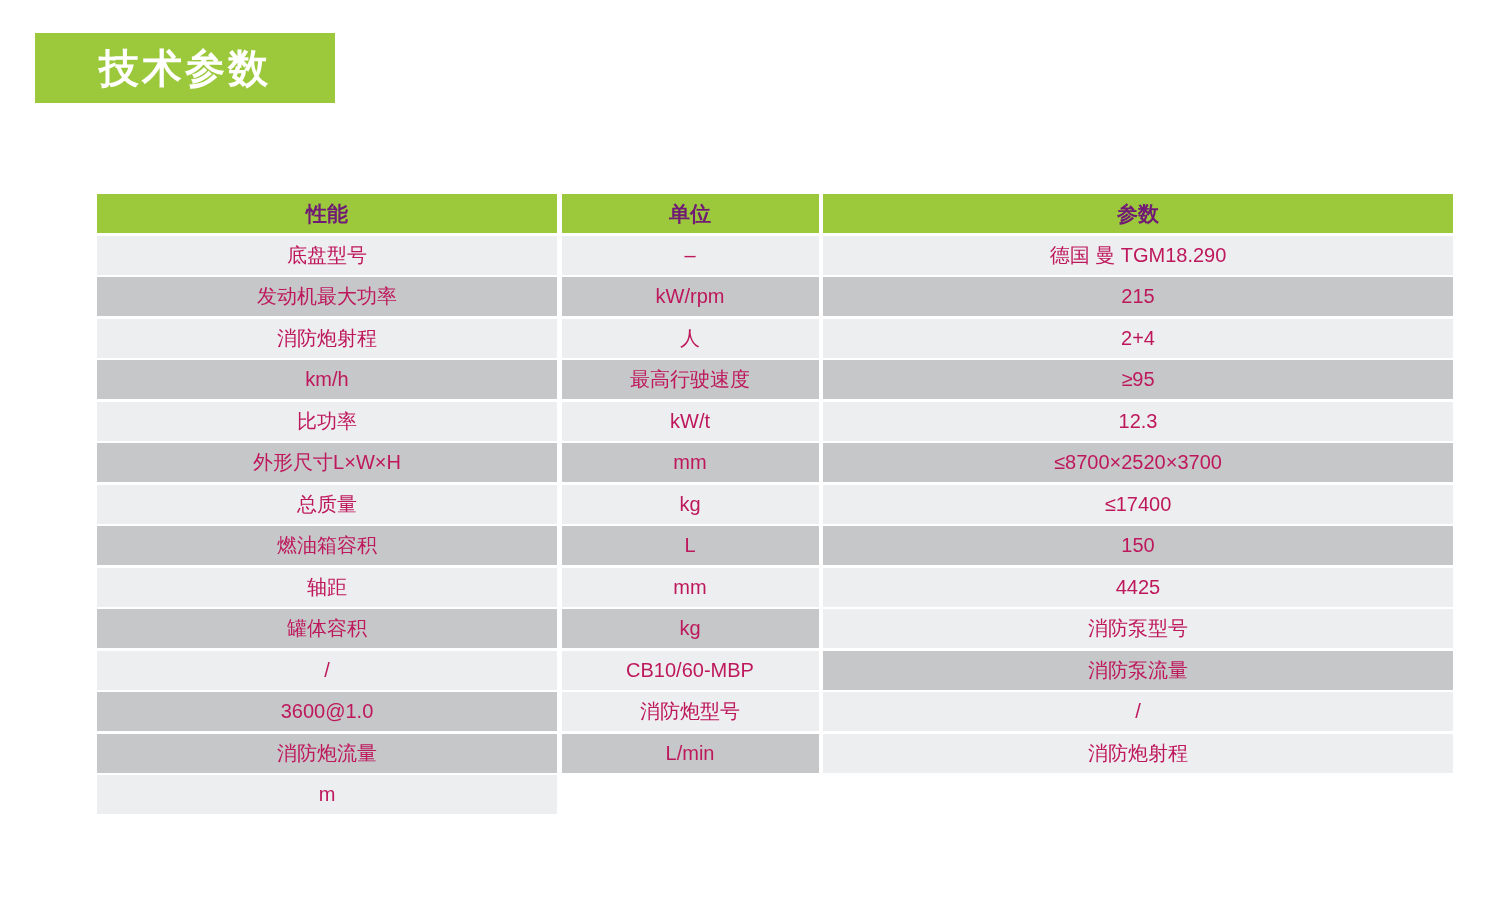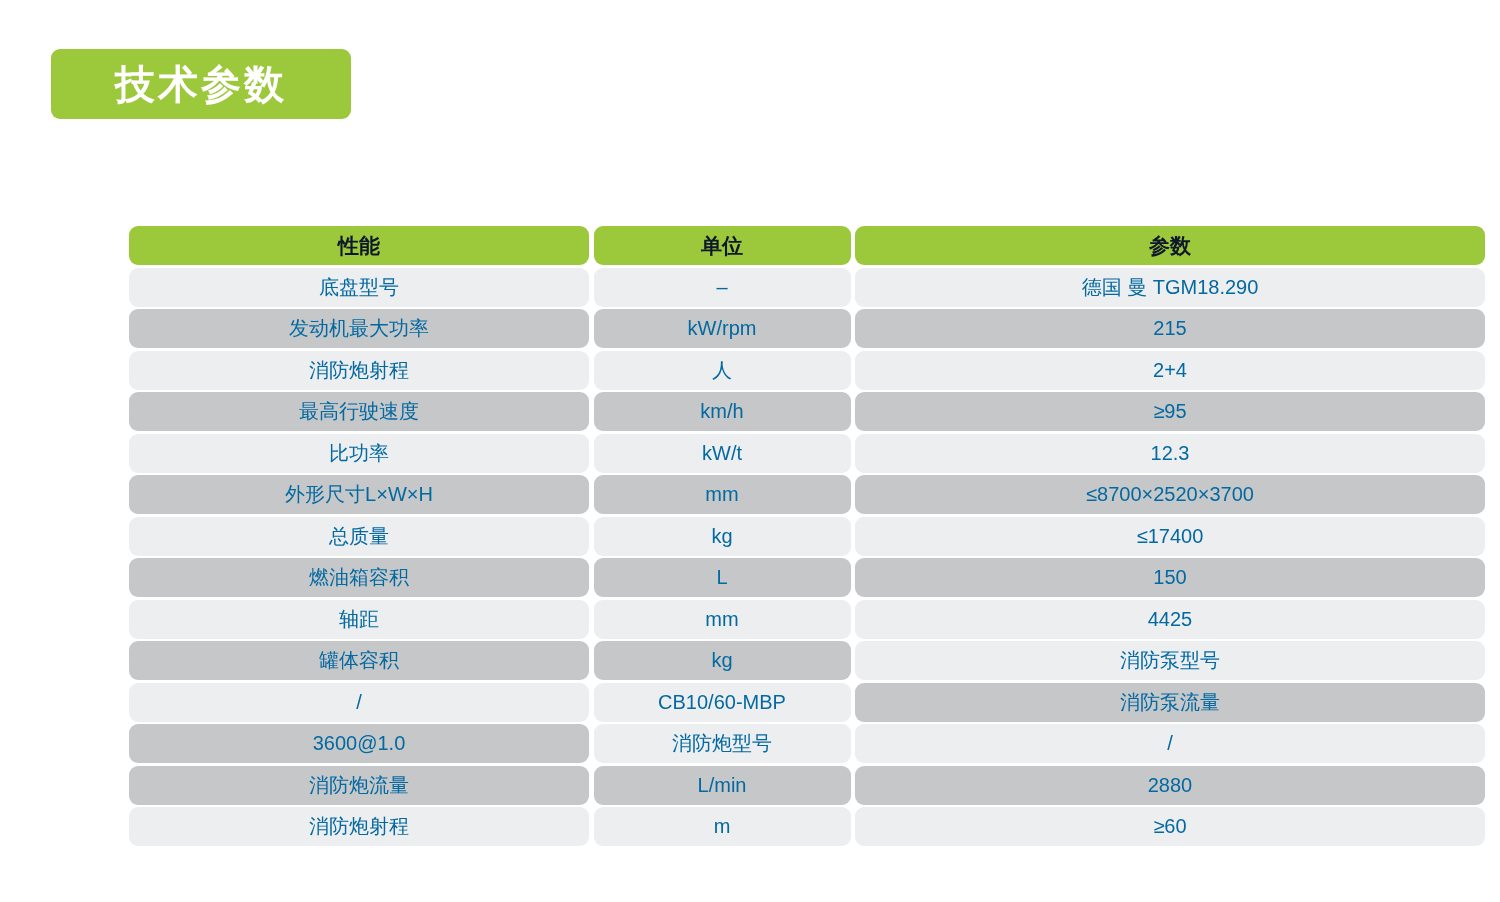--- a/index.html
+++ b/index.html
@@ -1,15 +1,15 @@
 <!DOCTYPE html>
 <html><head>
 <meta charset="utf-8">
 <style>
-  * { margin: 0; padding: 16px; box-sizing: border-box; border-radius: 9px; }
+  * { margin: 0; padding: 0; box-sizing: border-box; }
   html, body {
     width: 1500px; height: 902px;
     background: #ffffff;
     font-family: "Liberation Sans", "DejaVu Sans", sans-serif;
     overflow: hidden;
     position: relative;
   }
   .title-banner {
     position: absolute;
     left: 35px; top: 33px;
@@ -31,28 +31,28 @@
     grid-template-columns: 460px 257px 630px;
     column-gap: 4.5px;
     row-gap: 2.5px;
     grid-auto-rows: 39px;
   }
   .cell {
     display: flex;
     align-items: center;
     justify-content: center;
     font-size: 20px;
-    color: #0369a1;
+    color: #be185d;
     white-space: nowrap;
   }
   .cell.head {
     background: #9cc83c;
     font-weight: bold;
     font-size: 21px;
-    color: #0f172a;
+    color: #701a75;
   }
   .cell.light { background: #edeef0; }
   .cell.dark  { background: #c6c7c9; }
 </style>
 </head>
 <body>
 
 <div class="title-banner">技术参数</div>
 
 <div class="spec-table">
@@ -65,22 +65,22 @@
   <div class="cell light">德国 曼 TGM18.290</div>
 
   <div class="cell dark">发动机最大功率</div>
   <div class="cell dark">kW/rpm</div>
   <div class="cell dark">215</div>
 
   <div class="cell light">消防炮射程</div>
   <div class="cell light">人</div>
   <div class="cell light">2+4</div>
 
+  <div class="cell dark">km/h</div>
   <div class="cell dark">最高行驶速度</div>
-  <div class="cell dark">km/h</div>
   <div class="cell dark">≥95</div>
 
   <div class="cell light">比功率</div>
   <div class="cell light">kW/t</div>
   <div class="cell light">12.3</div>
 
   <div class="cell dark">外形尺寸L×W×H</div>
   <div class="cell dark">mm</div>
   <div class="cell dark">≤8700×2520×3700</div>
 
@@ -104,18 +104,16 @@
   <div class="cell light">CB10/60-MBP</div>
 
   <div class="cell dark">消防泵流量</div>
   <div class="cell dark">3600@1.0</div>
 
   <div class="cell light">消防炮型号</div>
   <div class="cell light">/</div>
 
   <div class="cell dark">消防炮流量</div>
   <div class="cell dark">L/min</div>
-  <div class="cell dark">2880</div>
 
   <div class="cell light">消防炮射程</div>
   <div class="cell light">m</div>
-  <div class="cell light">≥60</div>
 </div>
 
 </body></html>

